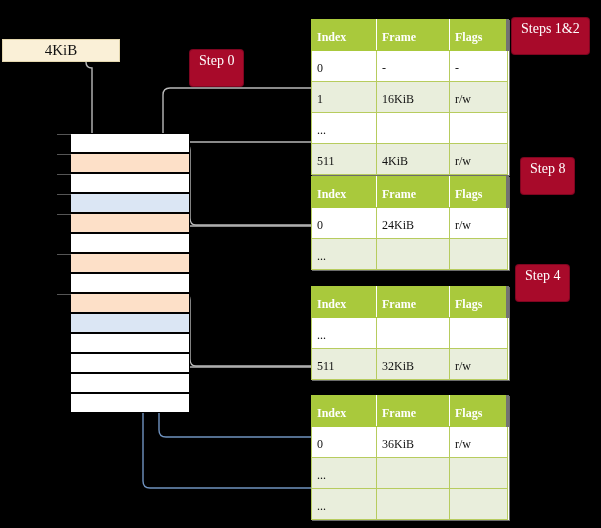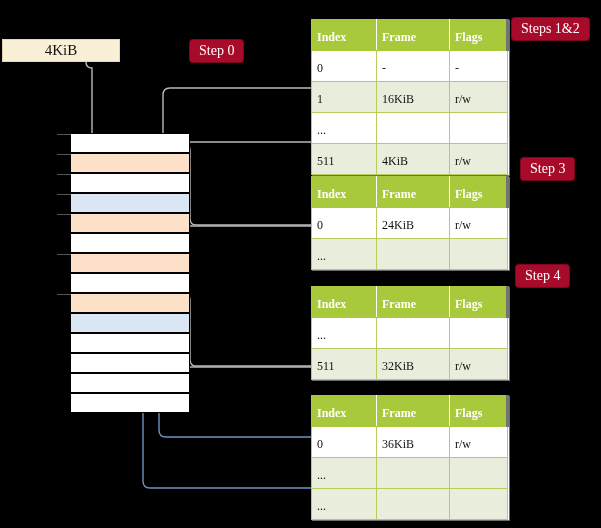--- a/index.html
+++ b/index.html
@@ -11,21 +11,21 @@
   .stage{position:absolute;left:0;top:0;width:601px;height:528px;}
 
   
   .badge{
     position:absolute;
     background:#a80a2a;
     color:#ffffff;
     font-family:"Liberation Serif", serif;
     font-size:14px;
     line-height:19px;
-    padding:1px 9px 2px 9px;
+    padding:1px 9px 16px 9px;
     border-radius:3px;
     white-space:nowrap;
     box-shadow:0 0 0 1px #7e0520;
   }
 
   
   .srcbox{
     position:absolute;
     background:#faf0d7;
     border:1px solid #e4d7ae;
@@ -123,28 +123,28 @@
       <path d="M312,437 L166,437 Q159,437 159,430 L159,332" marker-end="url(#arrBlue)"></path>
 
       <path d="M312,488 L150,488 Q143,488 143,481 L143,212" marker-end="url(#arrBlue)"></path>
     </g>
   </svg>
 
   <div class="srcbox" style="left:2px;top:39px;width:116px;height:21px;">
     <span>4KiB</span>
   </div>
 
-  <div class="badge" style="left:190px;top:40px;text-align:right;">
+  <div class="badge" style="left:190px;top:50px;text-align:right;">
     <span>Step 0</span>
   </div>
   <div class="badge" style="left:512px;top:18px;">
     <span>Steps 1&amp;2</span>
   </div>
   <div class="badge" style="left:521px;top:158px;">
-    <span>Step 3</span>
+    <span>Step 8</span>
   </div>
   <div class="badge" style="left:516px;top:265px;text-align:center;">
     <span>Step 4</span>
   </div>
 
   <div class="memcol" id="memcol">
       <div class="memrow" style="top: 0px;">
         <span class="tick"></span>
       </div>
       <div class="memrow orange" style="top: 20px;">

